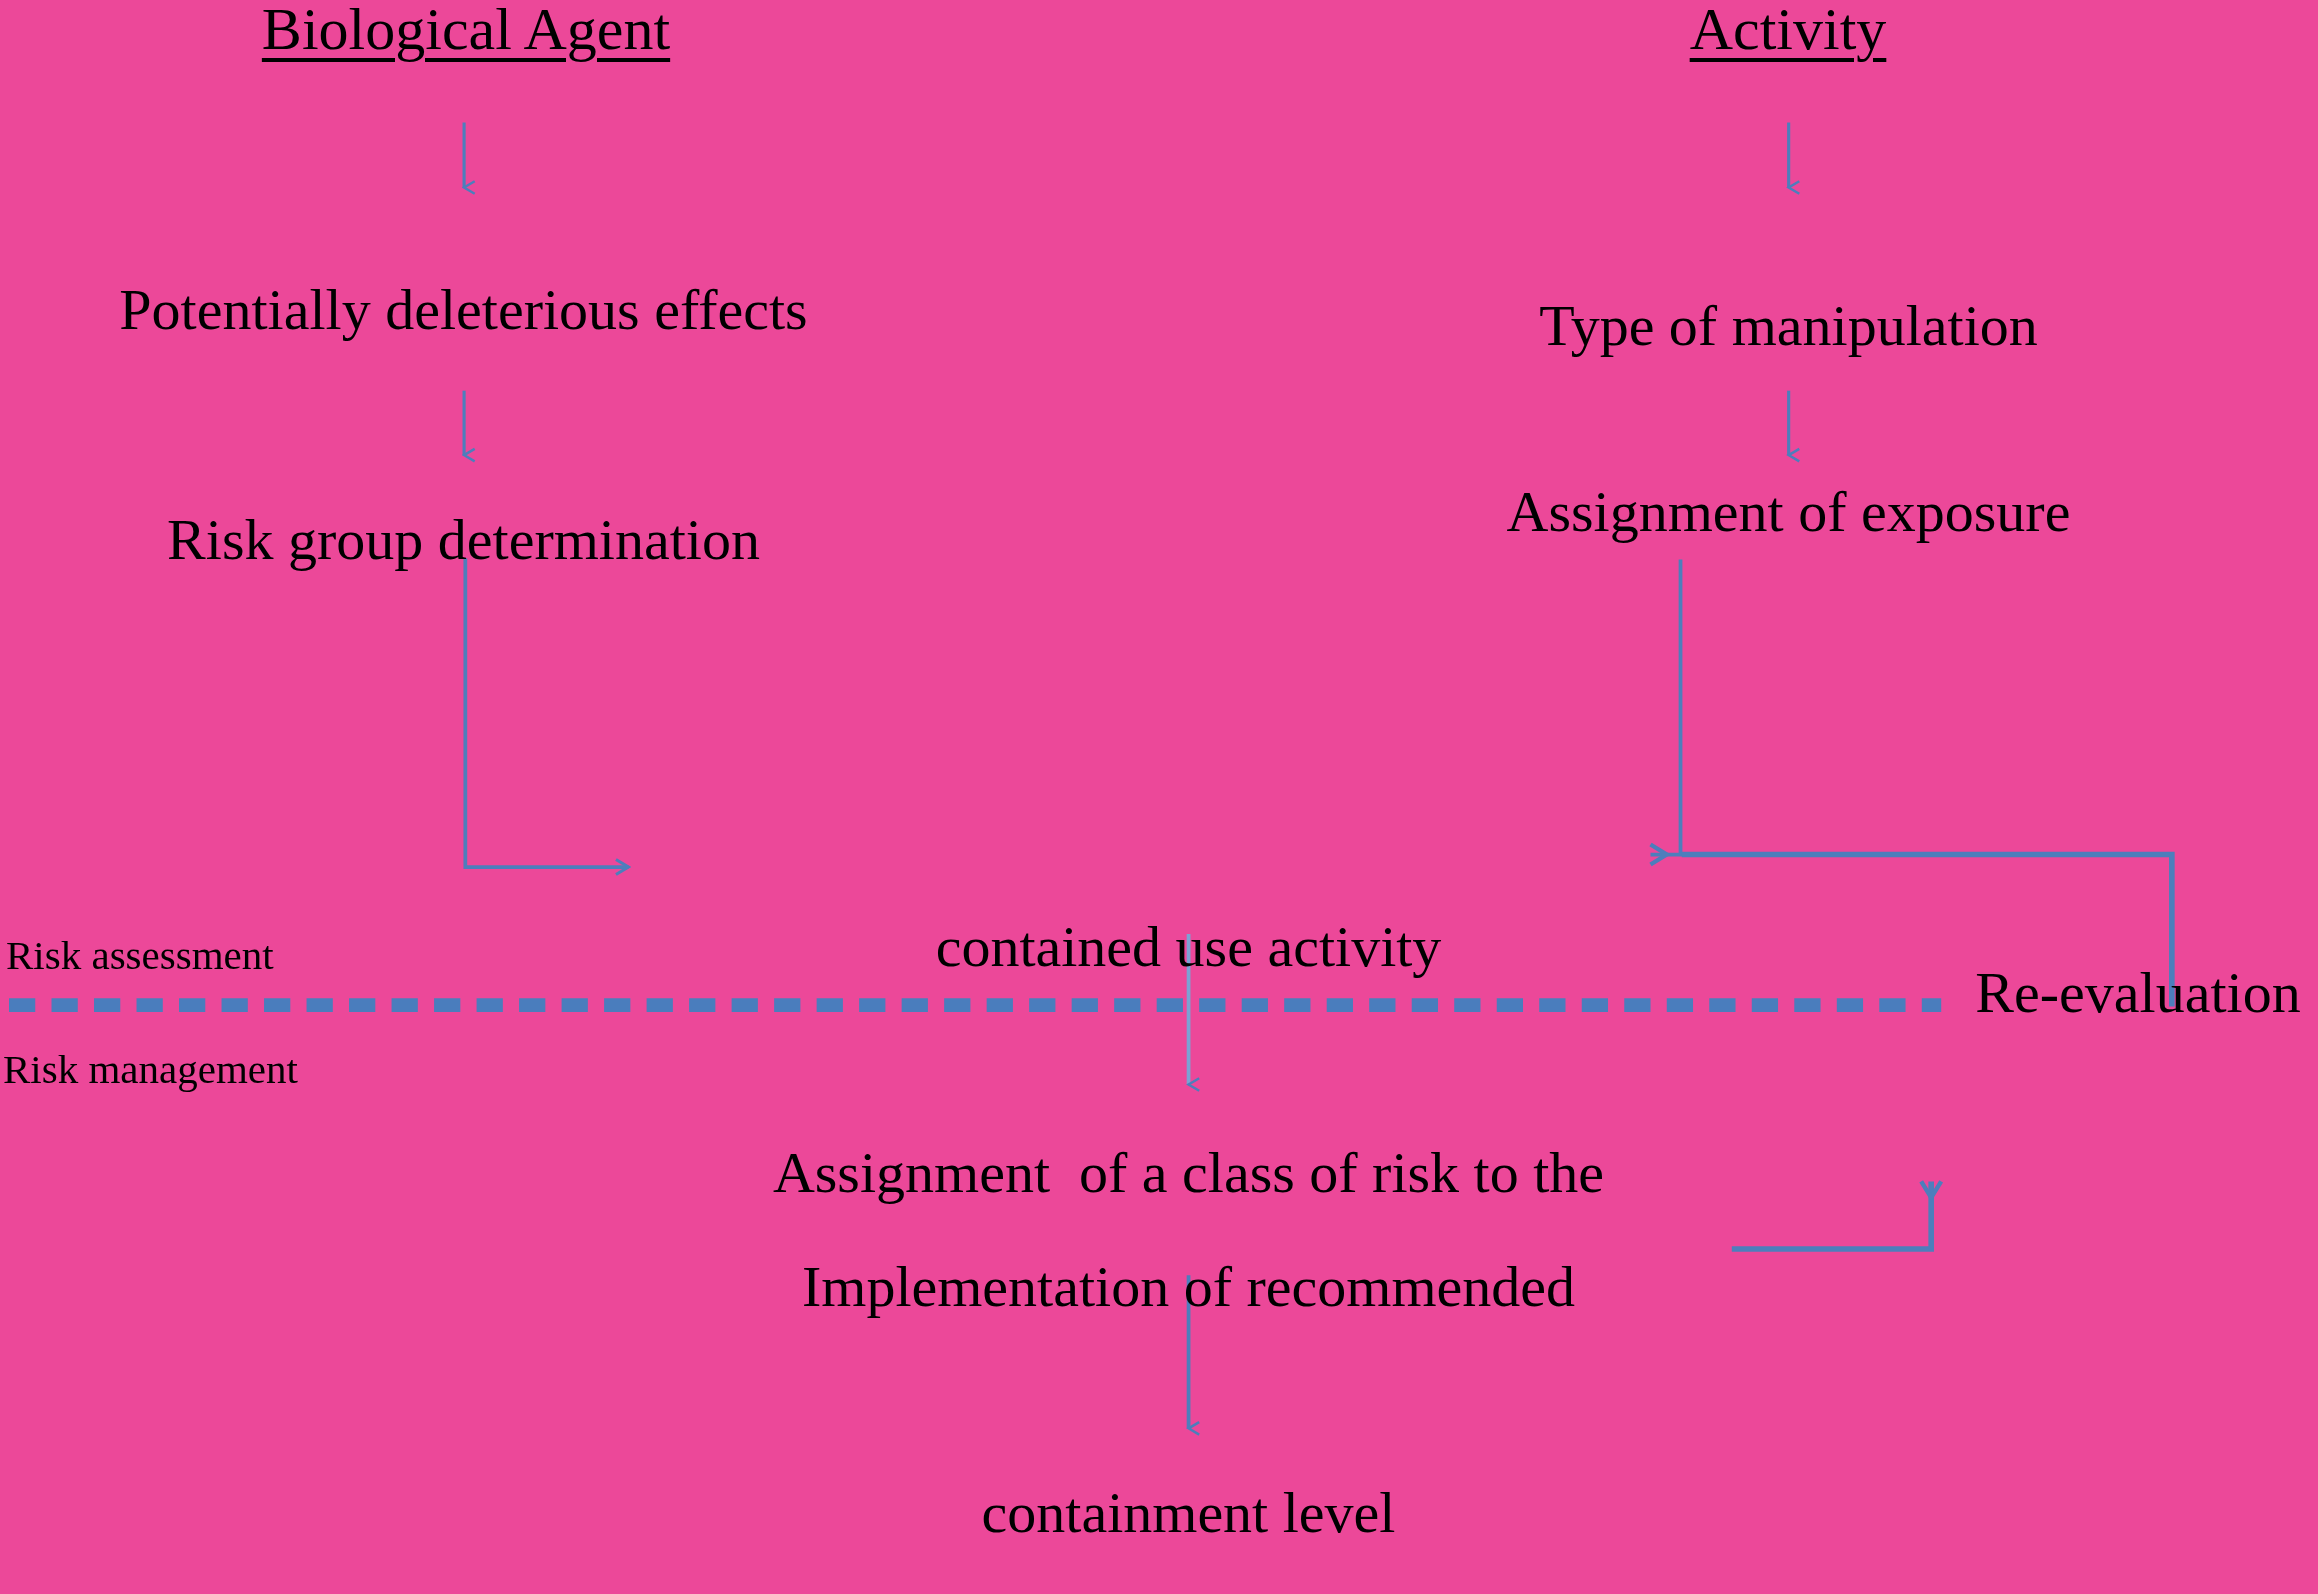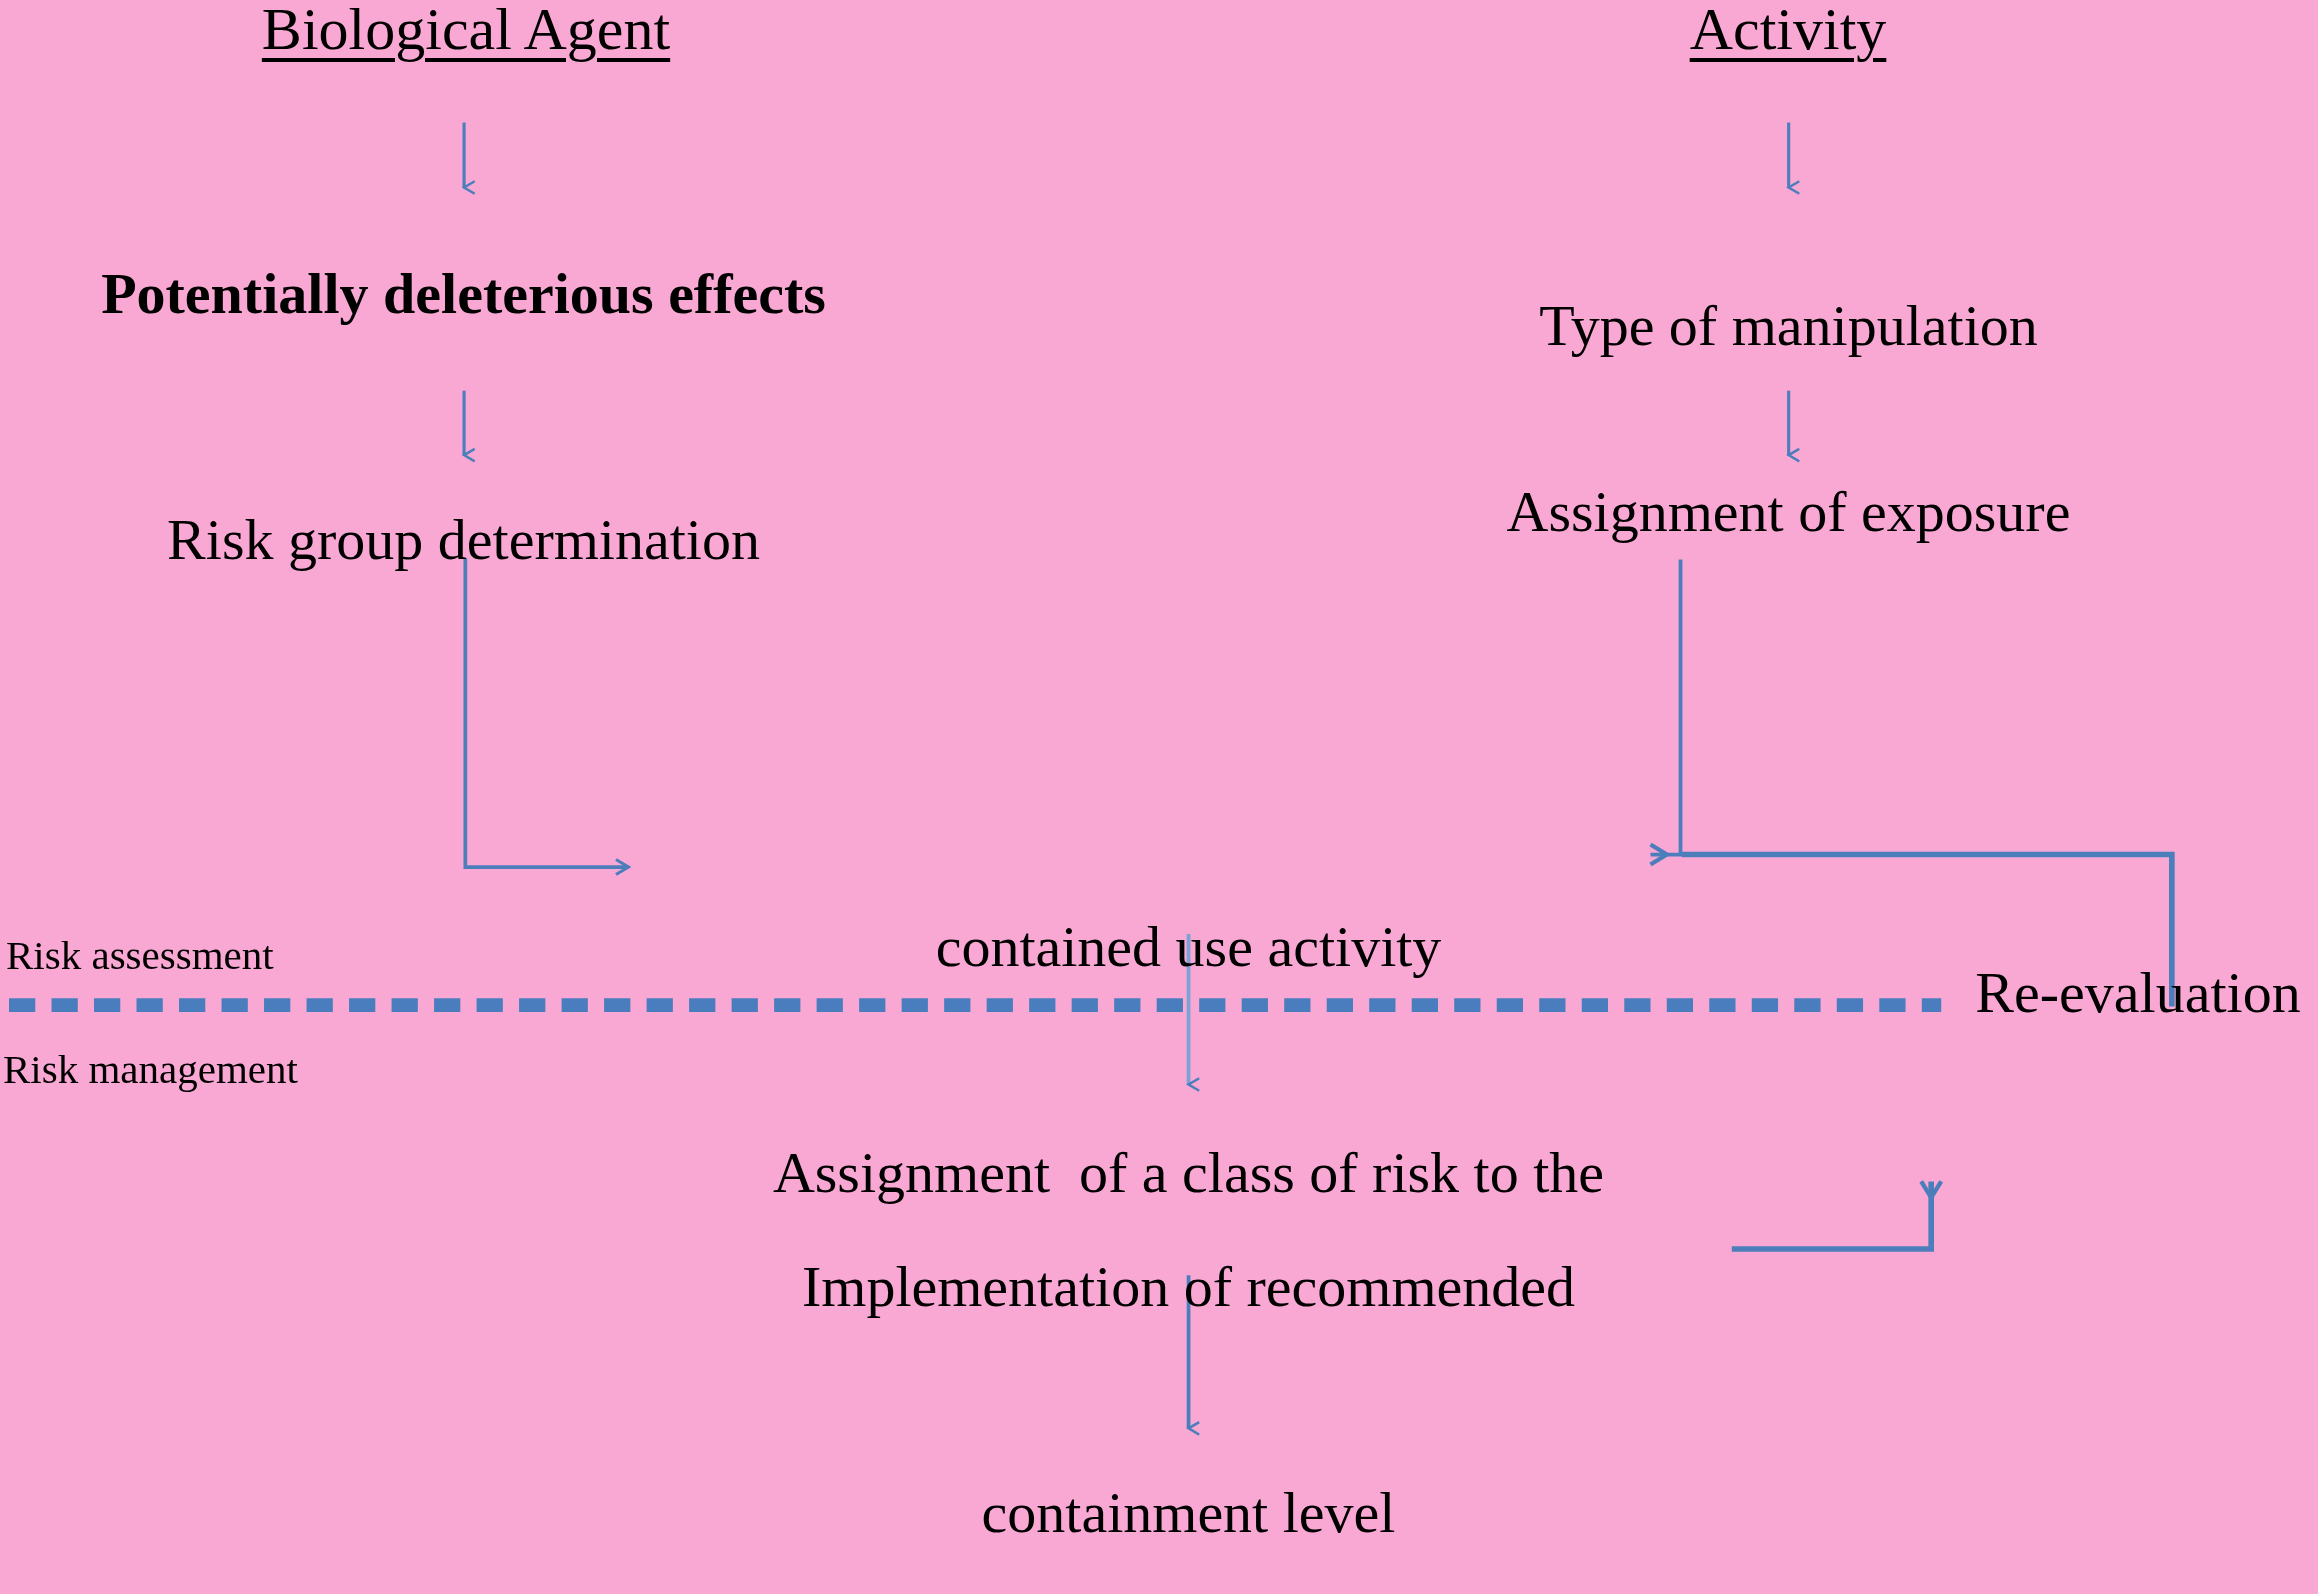--- a/index.html
+++ b/index.html
@@ -5,21 +5,21 @@
 <style>
   html, body {
     margin: 0;
     padding: 0;
     background: #ffffff;
   }
   #canvas {
     position: relative;
     width: 2319px;
     height: 1594px;
-    background: #f9a8d4;
+    background: #ec4899;
     font-family: "Liberation Serif", "DejaVu Serif", serif;
     color: #000000;
     overflow: hidden;
   }
   .node {
     position: absolute;
     text-align: center;
     color: #000;
     line-height: 1.30;
     white-space: pre;
@@ -88,21 +88,21 @@
 
     <path d="M 2770 1998 L 3089 1998 L 3089 1890" fill="none" stroke="#4d7ebc" stroke-width="9" marker-end="url(#thick-arrow-up)"></path>
 
     <line x1="14" y1="1608" x2="3105" y2="1608" stroke="#4a7dbd" stroke-width="22" stroke-dasharray="42 26"></line>
   </svg>
 
   <div class="node heading" style="left:97px; top:-10px; width:738px;">Biological Agent</div>
 
   <div class="node heading" style="left:1419px; top:-10px; width:738px;">Activity</div>
 
-  <div class="node body-text" style="left:26px; top:256px; width:875px;font-weight:bold;">Potentially deleterious effects</div>
+  <div class="node body-text" style="left:26px; top:272px; width:875px;">Potentially deleterious effects</div>
 
   <div class="node body-text" style="left:26px; top:502px; width:875px;">Risk group determination</div>
 
   <div class="node body-text" style="left:1351px; top:288px; width:875px;text-align:center;">Type of manipulation</div>
 
   <div class="node body-text" style="left:1351px; top:474px; width:875px;">Assignment of exposure</div>
 
   <div class="node body-text" style="left:682px; top:758px; width:1013px;">
     <div>contained use activity</div>
     <div>Assignment  of a class of risk to the</div>

